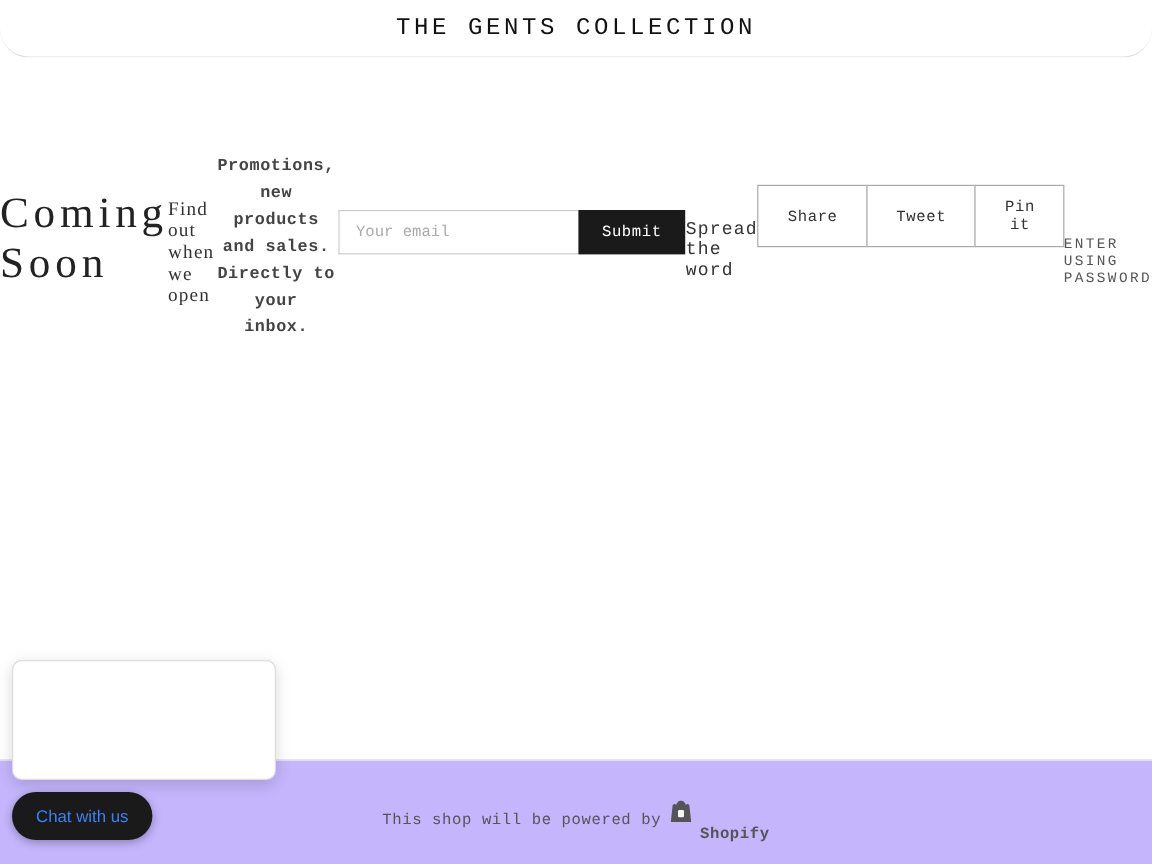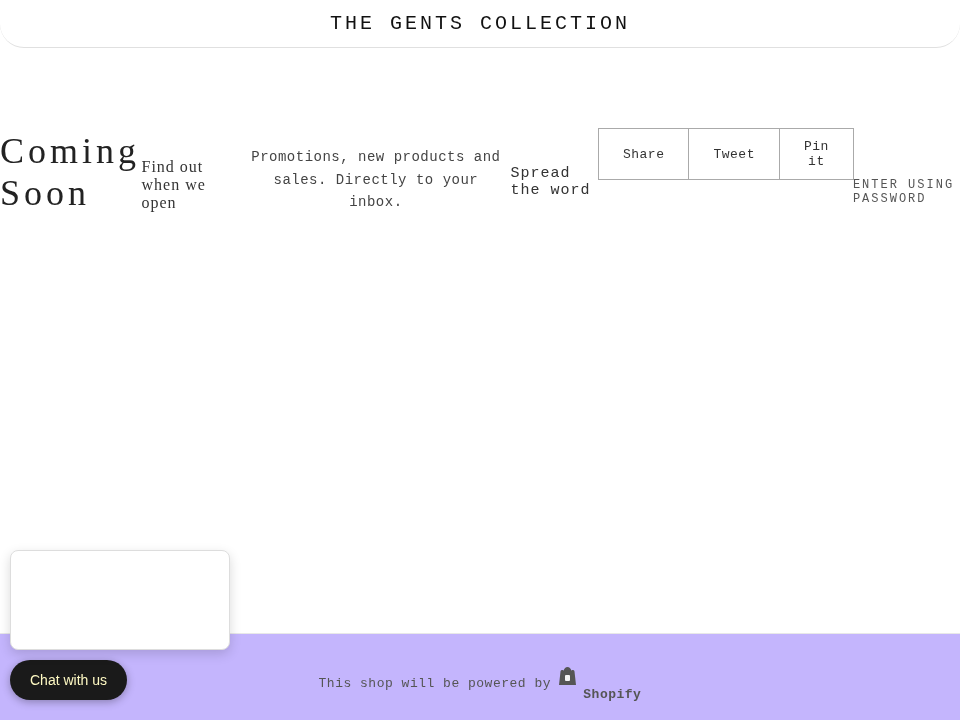--- a/index.html
+++ b/index.html
@@ -61,20 +61,21 @@
     }
 
     .promo-text {
       font-family: 'Courier New', Courier, monospace;
       font-size: 14px;
       letter-spacing: 0.5px;
       color: #444;
       text-align: center;
       line-height: 1.6;
       margin-bottom: 24px;
+      font-weight: bold;
     }
 
     
     .email-form {
       display: flex;
       align-items: stretch;
       margin-bottom: 50px;
     }
 
     .email-input {
@@ -170,21 +171,21 @@
     
     .chat-widget {
       position: fixed;
       bottom: 20px;
       left: 10px;
       z-index: 1000;
     }
 
     .chat-button {
       background: #1a1a1a;
-      color: #fef9c3;
+      color: #3b82f6;
       border: none;
       border-radius: 30px;
       padding: 12px 20px;
       font-family: Arial, sans-serif;
       font-size: 14px;
       cursor: pointer;
       box-shadow: 0 2px 8px rgba(0,0,0,0.3);
     }
 
     .chat-panel {
@@ -210,20 +211,24 @@
 
   <h2 class="coming-soon-title">Coming Soon</h2>
 
   <p class="find-out-heading">Find out when we open</p>
 
   <p class="promo-text">
     <span>Promotions, new products and sales. Directly to your</span><br>
     <span>inbox.</span>
   </p>
 
+  <div class="email-form">
+    <input class="email-input" type="email" placeholder="Your email" style="">
+    <button class="submit-button">Submit</button>
+  </div>
 
   <p class="spread-heading">Spread the word</p>
 
   <div class="social-buttons">
     <button class="social-btn">Share</button>
     <button class="social-btn">Tweet</button>
     <button class="social-btn">Pin it</button>
   </div>
 
   <a class="password-link" href="#">ENTER USING PASSWORD</a>

